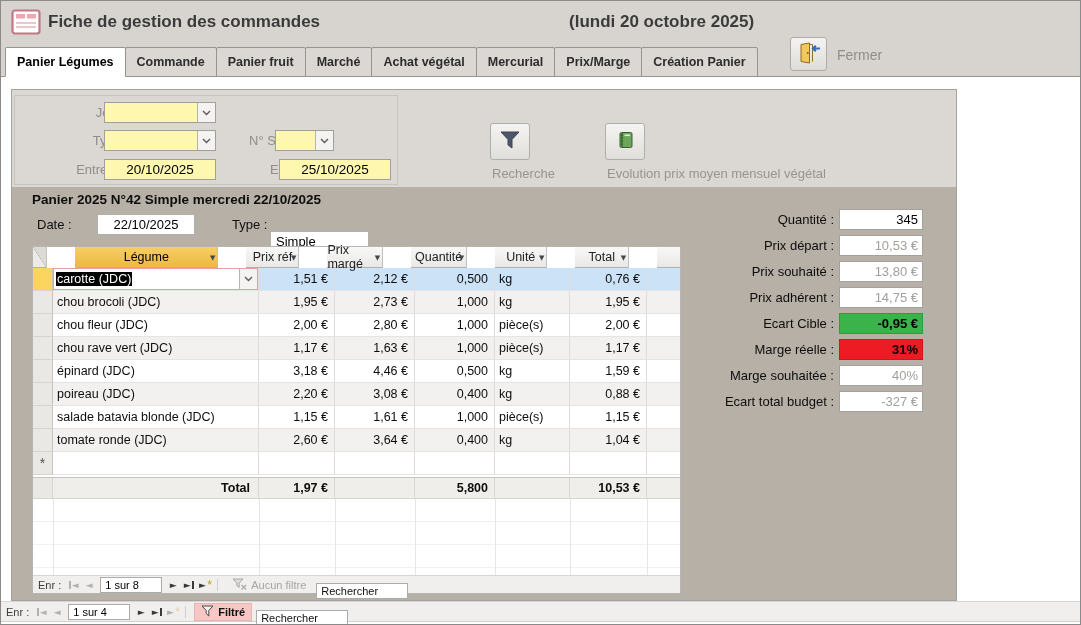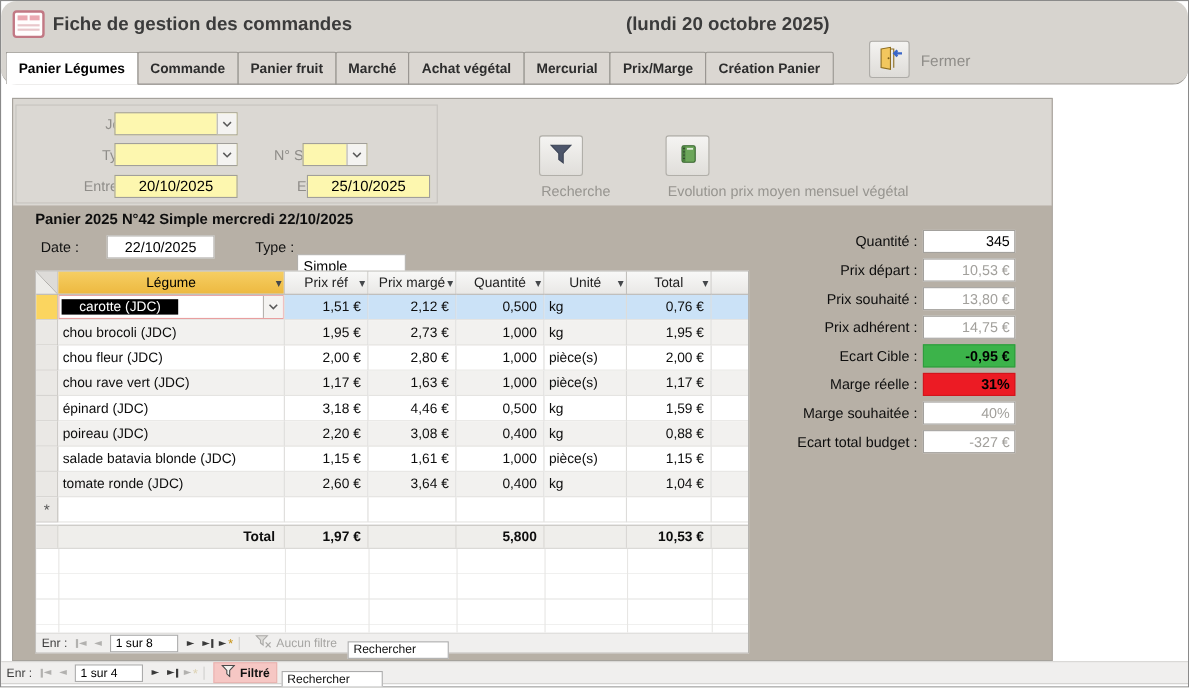--- a/index.html
+++ b/index.html
@@ -1,19 +1,19 @@
 <!DOCTYPE html>
 <html><head>
 <meta charset="utf-8">
 <style>
   html,body{margin:0;padding:0;background:#fff;}
   #app{position:relative;width:1081px;height:625px;box-sizing:border-box;border:1px solid #8a8a8a;
        background:#fff;font-family:"Liberation Sans","DejaVu Sans",sans-serif;overflow:hidden;}
   
-  .chrome{position:absolute;left:0;top:0;right:0;height:75px;background:#d7d4cf;border-bottom:1px solid #97948f;border-radius:14px;}
+  .chrome{position:absolute;left:0;top:0;right:0;height:75px;background:#d7d4cf;border-bottom:1px solid #97948f;}
   .form-icon{position:absolute;left:10px;top:8px;}
   .win-title{position:absolute;left:47px;top:11px;font-size:17px;font-weight:bold;color:#3b3b3b;}
   .win-date{position:absolute;left:568px;top:11px;font-size:17px;font-weight:bold;color:#3b3b3b;}
   .tabs{position:absolute;left:4px;bottom:-1px;display:flex;align-items:flex-end;z-index:2;}
   .tab{height:28px;line-height:28px;padding:0 11px;background:#dbd7d2;border:1px solid #97948f;
        margin-right:-1px;font-size:12.5px;font-weight:600;color:#2d2d2d;border-radius:2px 2px 0 0;white-space:nowrap;}
   .tab.active{background:#fff;border-bottom:1px solid #fff;color:#000;}
   .close-btn{position:absolute;left:789px;top:36px;width:37px;height:34px;box-sizing:border-box;
        background:linear-gradient(#f4f3f1,#dedcd8);border:1px solid #aeaca8;border-radius:3px;
        display:flex;align-items:center;justify-content:center;padding:0;}
@@ -36,40 +36,40 @@
   .subform{position:absolute;left:0;top:97px;right:0;bottom:0;background:#b7b0a6;}
   .panier-title{position:absolute;left:20px;top:5px;font-size:13.5px;font-weight:bold;color:#0d0d0d;}
   .plabel{position:absolute;font-size:13px;color:#111;}
   .wfield{position:absolute;height:21px;box-sizing:border-box;background:#fff;border:1px solid #b2b0ac;
           font-size:13px;color:#000;line-height:19px;}
   
   .datasheet{position:absolute;left:20px;top:59px;width:649px;height:348px;box-sizing:border-box;
              background:#fff;border:1px solid #b7b5b1;font-size:12.5px;}
   .col0{width:20px;} .col1{width:206px;} .col2{width:76px;} .col3{width:80px;}
   .col4{width:80px;} .col5{width:75px;} .col6{width:77px;} .col7{width:33px;border-right:none!important;}
-  .hrow{display:flex;height:21px;}
+  .hrow{display:flex;height:21px;gap:28px;}
   .hcell{box-sizing:border-box;border-right:1px solid #c3c1bd;border-bottom:1px solid #b3b1ad;
          background:linear-gradient(#f8f8f7,#e9e8e6);display:flex;align-items:center;justify-content:center;
          color:#222;position:relative;}
   .hcell.gold{background:linear-gradient(#f6ce63,#edb940);color:#000;}
   .hcell.selall{background:linear-gradient(to top right,#ecebe8 48%,#aeaca8 50%,#dddbd8 52%);}
   .sarrow{position:absolute;right:2px;top:7px;font-size:7px;color:#44474a;font-family:"DejaVu Sans",sans-serif;}
   .drow{display:flex;height:23px;}
   .cell{box-sizing:border-box;border-right:1px solid #dddcda;border-bottom:1px solid #e5e4e2;
         display:flex;align-items:center;padding:0 4px;color:#0d0d0d;overflow:hidden;white-space:nowrap;}
   .num{justify-content:flex-end;padding-right:6px;}
   .rowsel{background:#eae8e5;border-right:1px solid #c6c4c0;border-bottom:1px solid #d6d4d1;padding:0;justify-content:center;}
   .rowsel.active{background:#fbd55f;}
   .drow.alt .cell:not(.rowsel){background:#f2f1ef;}
   .drow.selected .cell:not(.rowsel):not(.editcell){background:#cbe2f7;}
   .editcell{padding:0;background:#fff;}
   .combo-editor{width:100%;height:100%;box-sizing:border-box;border:1px solid #e89f9f;background:#fff;display:flex;align-items:center;}
   .combo-editor .sp{flex:1;}
   .combo-editor .ddbtn{height:100%;}
-  .seltext{background:#000;color:#fff;margin-left:2px;padding:0 16px;}
+  .seltext{background:#000;color:#fff;margin-left:2px;padding:0 1px;}
   .star-cell{font-size:14px;color:#555;}
   .gaprow{height:2px;background:#fff;}
   .trow{display:flex;height:22px;background:#efeeeb;border-top:1px solid #c6c4c0;border-bottom:1px solid #d6d4d1;
         font-weight:bold;box-sizing:border-box;}
   .trow .cell{border-bottom:none;border-right:1px solid #d9d7d4;background:transparent;}
   .trow .rowsel{background:#eae8e5;}
   .empty-area{position:relative;height:76px;background:repeating-linear-gradient(to bottom,#fff 0 22px,#f0f0ef 22px 23px);}
   .vline{position:absolute;top:0;bottom:0;width:1px;background:#e7e6e4;}
   
   .navbar{display:flex;align-items:center;background:#f0efee;border-top:1px solid #d7d6d4;

